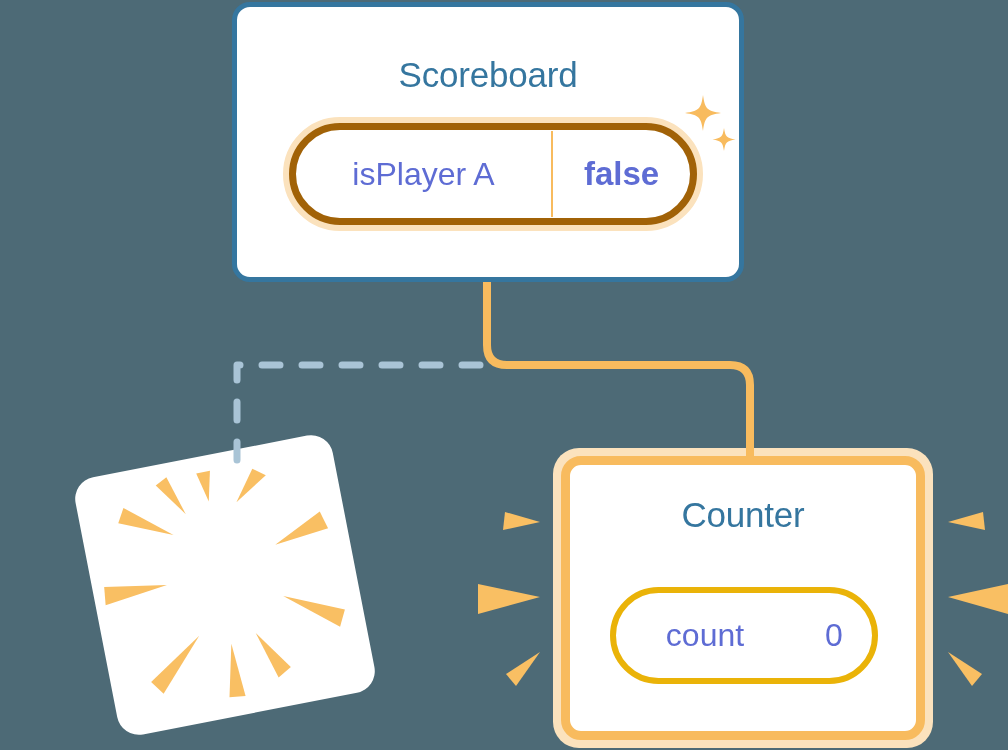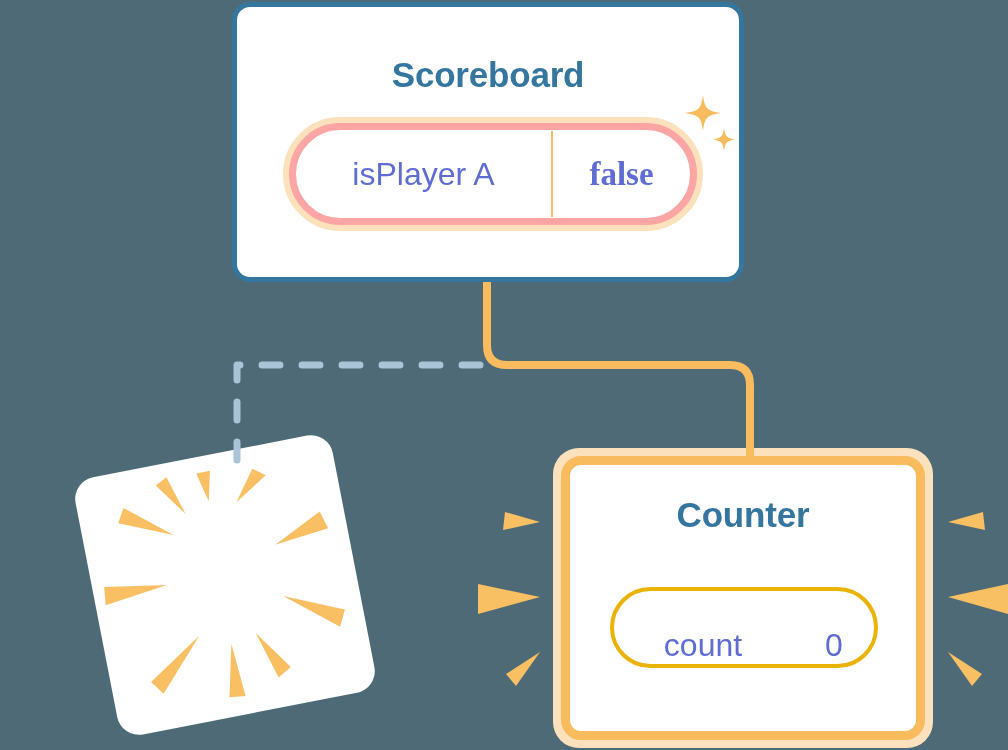--- a/index.html
+++ b/index.html
@@ -29,21 +29,21 @@
     top: 2px;
     width: 512px;
     height: 280px;
     border: 5px solid #35769f;
     border-radius: 18px;
   }
   .card-title {
     text-align: center;
     color: #35769f;
     font-size: 35px;
-    font-weight: 700;
+    font-weight: 400;
     letter-spacing: -0.2px;
     margin: 0;
     line-height: 1;
   }
   #scoreboard-card .card-title { padding-top: 50px; }
 
   
   .pill-hl-wrap {
     position: absolute;
     left: 46px;
@@ -54,21 +54,21 @@
   .pill-hl-outer {
     position: absolute;
     inset: 0;
     border: 7px solid #fbe2bd;
     border-radius: 999px;
     box-sizing: border-box;
   }
   .pill-hl-inner {
     position: absolute;
     inset: 6px;
-    border: 7px solid #fca5a5;
+    border: 7px solid #a16207;
     border-radius: 999px;
     box-sizing: border-box;
     background: #fff;
     display: flex;
     align-items: stretch;
   }
   .pill-hl-key {
     flex: 0 0 255px;
     display: flex;
     align-items: center;
@@ -83,21 +83,20 @@
     margin: 1px 0;
   }
   .pill-hl-val {
     flex: 1;
     display: flex;
     align-items: center;
     justify-content: center;
     font-size: 33px;
     color: #5e6cd4;
     font-weight: 700;
-    font-family: Liberation Serif, serif;
   }
 
   
   #sparkles {
     position: absolute;
     left: 676px;
     top: 92px;
     width: 70px;
     height: 70px;
     pointer-events: none;
@@ -122,27 +121,27 @@
     background: #ffffff;
   }
   #counter-card .card-title { padding-top: 32px; }
 
   
   .pill-plain {
     position: absolute;
     left: 610px;
     top: 587px;
     width: 268px;
-    height: 81px;
-    border: 4px solid #eab308;
+    height: 97px;
+    border: 6px solid #eab308;
     border-radius: 999px;
     box-sizing: border-box;
     background: #fff;
     display: flex;
-    align-items: flex-end;
+    align-items: center;
   }
   .pill-plain-key {
     flex: 0 0 178px;
     display: flex;
     align-items: center;
     justify-content: center;
     font-size: 32px;
     color: #5e6cd4;
   }
   .pill-plain-div {

